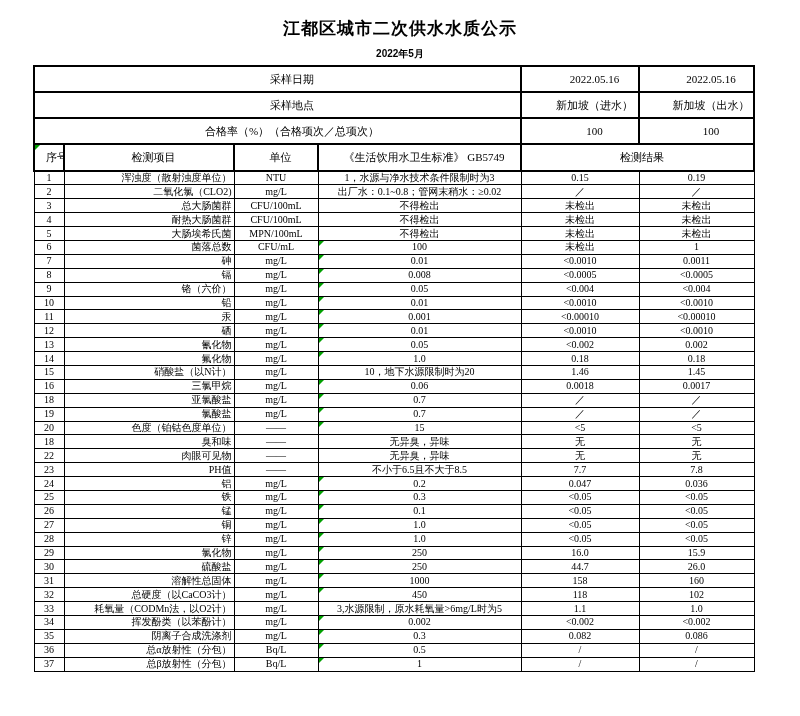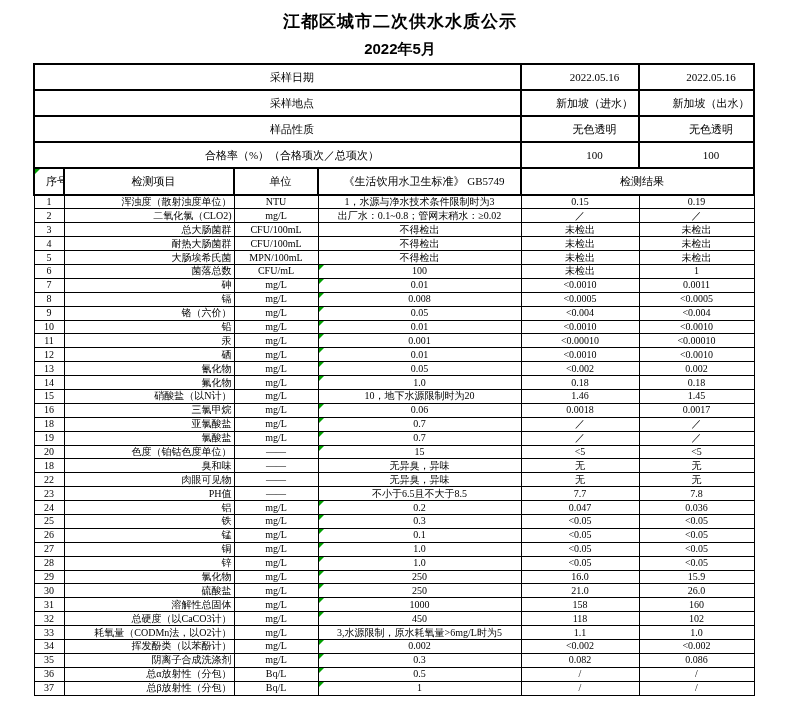--- a/index.html
+++ b/index.html
@@ -5,26 +5,26 @@
   html,body{margin:0;padding:0;}
   body{
     width:800px;height:716px;background:#ffffff;color:#000;
     font-family:"Liberation Serif","DejaVu Serif",serif;
     -webkit-font-smoothing:antialiased;
   }
   .title{
     text-align:center;
     font-family:"Liberation Sans","DejaVu Sans",sans-serif;
     font-weight:bold;font-size:17px;
-    padding-top:10px;letter-spacing:1px;
+    padding-top:17px;letter-spacing:1px;
   }
   .subtitle{
     text-align:center;
     font-family:"Liberation Sans","DejaVu Sans",sans-serif;
-    font-weight:bold;font-size:15px;margin-top:7px;margin-bottom:4px;
+    font-weight:bold;font-size:10px;margin-top:7px;margin-bottom:4px;
   }
   table{
     border-collapse:collapse;table-layout:fixed;
     width:720px;margin-left:33px;
   }
   td{
     border:1px solid #000;
     overflow:hidden;white-space:nowrap;
     padding:0 2px;text-align:center;vertical-align:middle;
   }
@@ -61,25 +61,20 @@
       <td colspan="4">采样日期</td>
       <td>2022.05.16</td>
       <td>2022.05.16</td>
     </tr>
     <tr class="info">
       <td colspan="4">采样地点</td>
       <td>新加坡（进水）</td>
       <td>新加坡（出水）</td>
     </tr>
     <tr class="info">
-      <td colspan="4">样品性质</td>
-      <td>无色透明</td>
-      <td>无色透明</td>
-    </tr>
-    <tr class="info">
       <td colspan="4">合格率（%）（合格项次／总项次）</td>
       <td>100</td>
       <td>100</td>
     </tr>
     <tr class="cols">
       <td class="flagged">序号</td>
       <td>检测项目</td>
       <td>单位</td>
       <td>《生活饮用水卫生标准》 GB5749</td>
       <td colspan="2">检测结果</td>
@@ -308,21 +303,21 @@
         <td class="c-unit">mg/L</td>
         <td class="c-standard flagged">250</td>
         <td class="c-r1">16.0</td>
         <td class="c-r2">15.9</td>
       </tr>
       <tr>
         <td class="c-seq">30</td>
         <td class="c-item">硫酸盐</td>
         <td class="c-unit">mg/L</td>
         <td class="c-standard flagged">250</td>
-        <td class="c-r1">21.0</td>
+        <td class="c-r1">44.7</td>
         <td class="c-r2">26.0</td>
       </tr>
       <tr>
         <td class="c-seq">31</td>
         <td class="c-item">溶解性总固体</td>
         <td class="c-unit">mg/L</td>
         <td class="c-standard flagged">1000</td>
         <td class="c-r1">158</td>
         <td class="c-r2">160</td>
       </tr>

